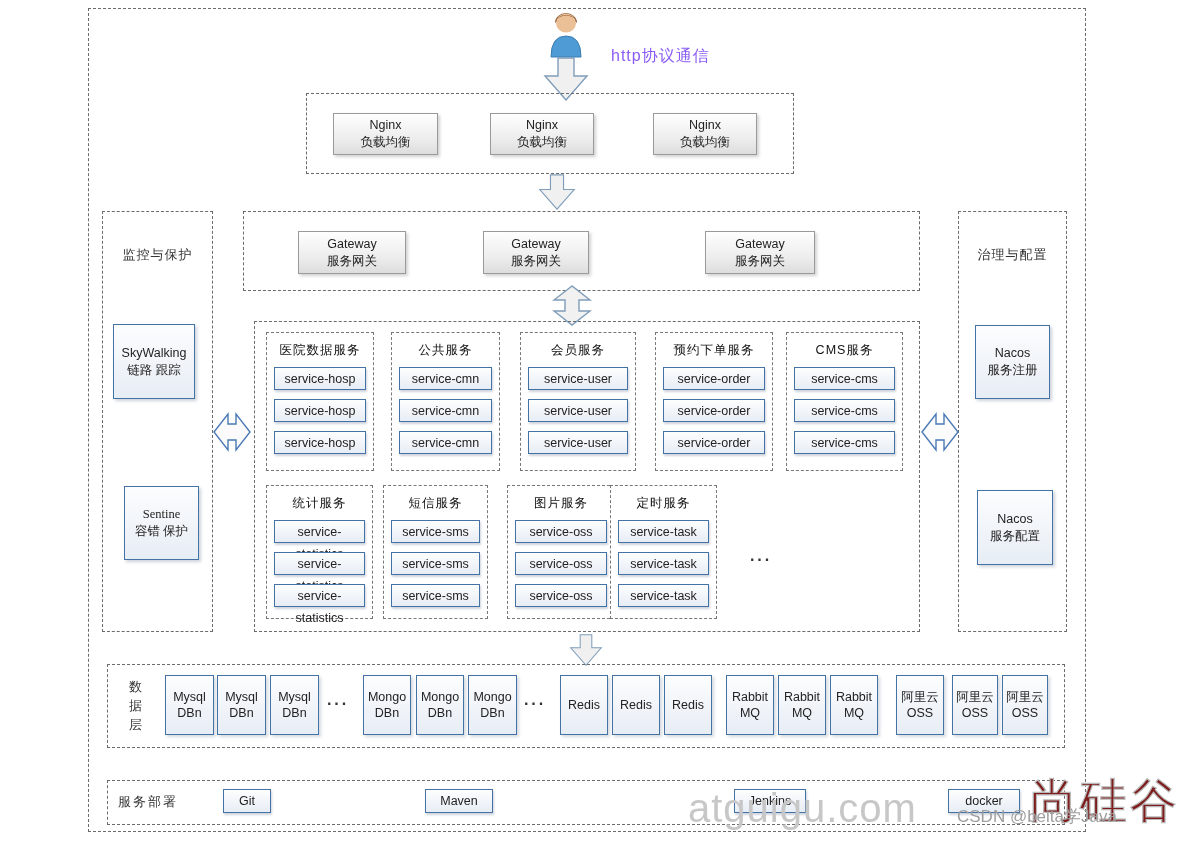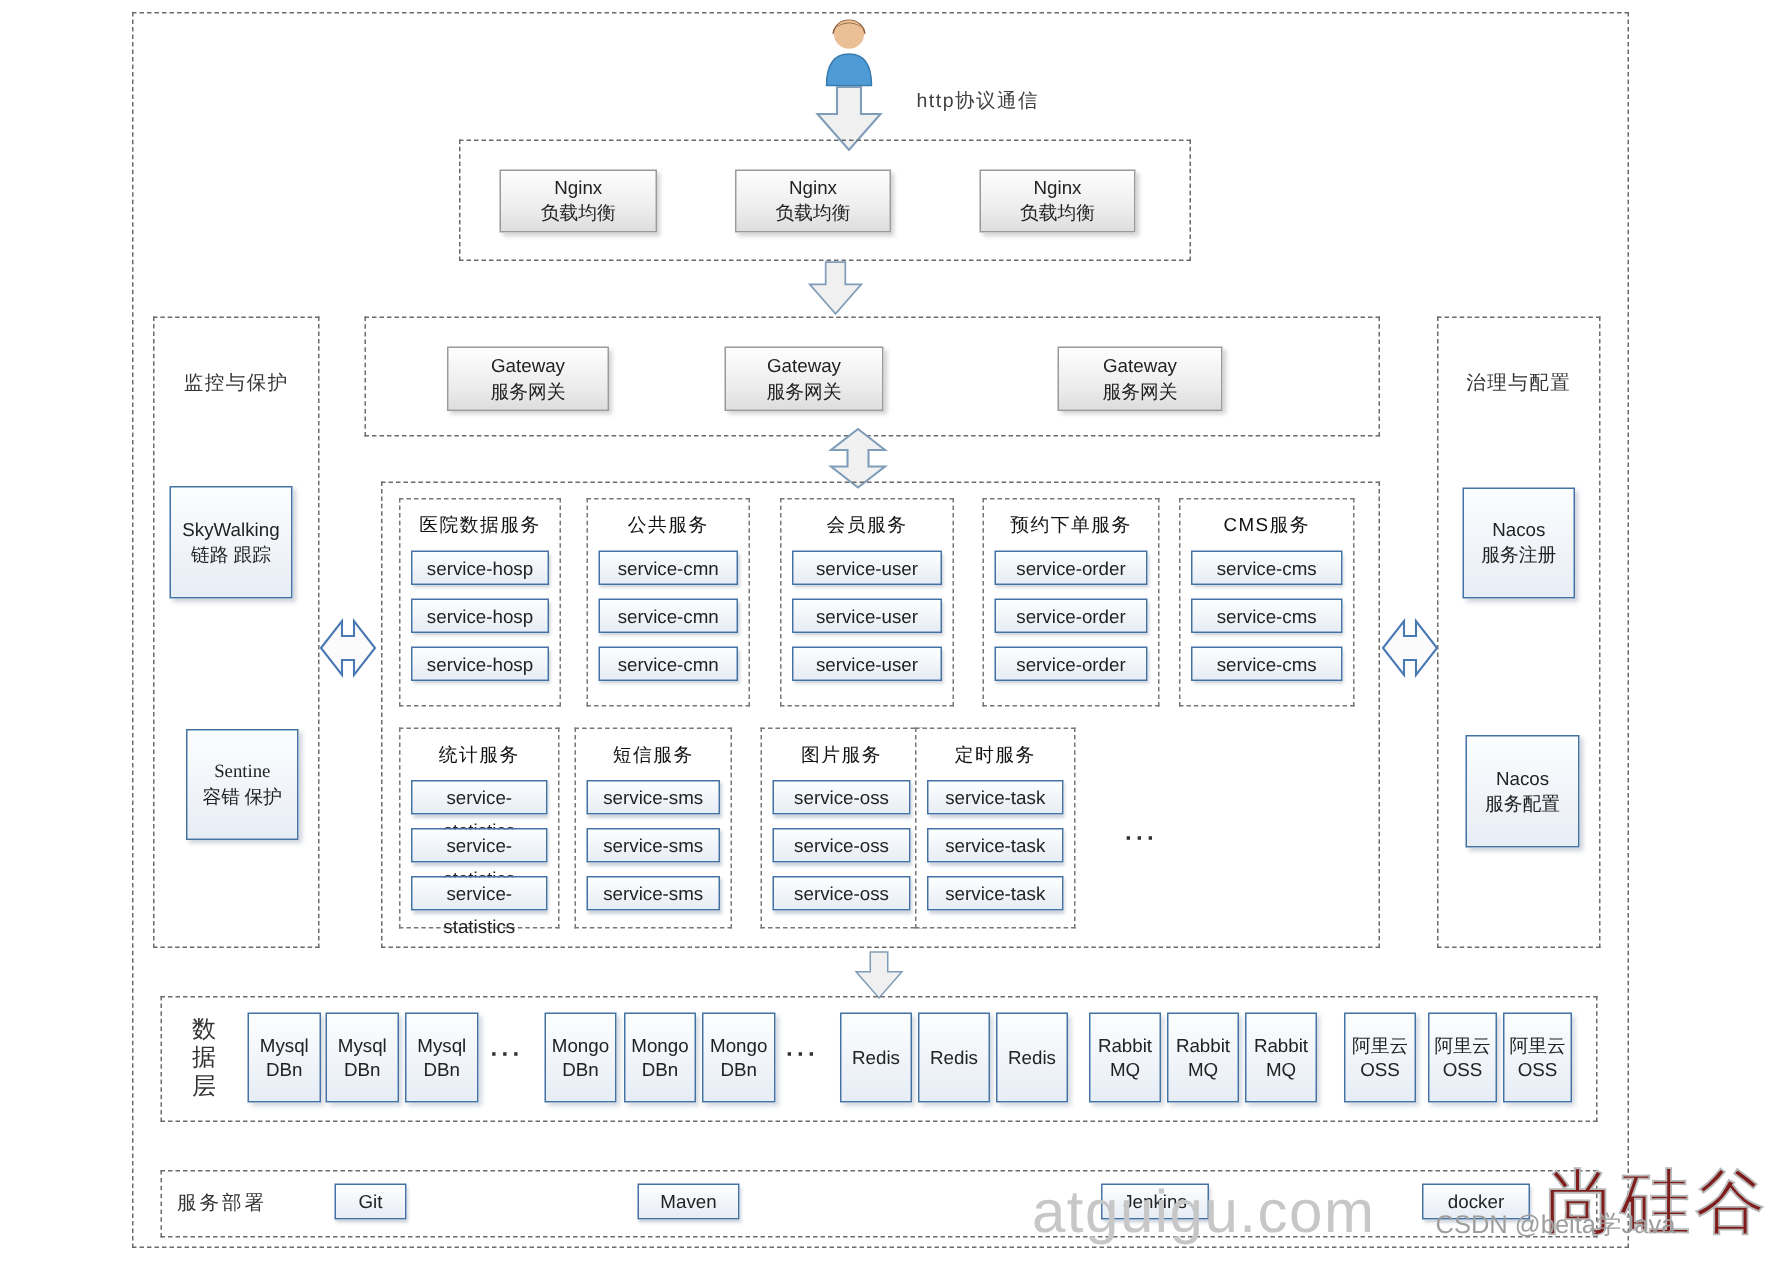--- a/index.html
+++ b/index.html
@@ -7,21 +7,21 @@
           font-family:"Liberation Sans",sans-serif;color:#222;}
   .outer{position:absolute;left:88px;top:8px;width:996px;height:822px;border:1px dashed #6b6b6b;}
 
   .titlebox{position:absolute;left:106px;top:21px;width:184px;height:43px;border:1px dashed #8a8a8a;
             display:flex;align-items:center;justify-content:center;font-size:20px;font-weight:bold;
             letter-spacing:2px;color:#111;background:#fff;}
 
   .usericon{position:absolute;left:544px;top:11px;width:44px;height:47px;}
   .arrow{position:absolute;}
   .arrow-user{left:541px;top:57px;width:50px;height:44px;}
-  .httplabel{position:absolute;left:611px;top:58px;font-size:13px;color:#404040;letter-spacing:1px;}
+  .httplabel{position:absolute;left:611px;top:46px;font-size:16px;color:#8b5cf6;letter-spacing:1px;}
 
   .dashedbox{position:absolute;border:1px dashed #6b6b6b;}
   .nginx-wrap{left:306px;top:93px;width:486px;height:79px;}
   .gw-wrap{left:243px;top:211px;width:675px;height:78px;}
   .svc-wrap{left:254px;top:321px;width:664px;height:309px;}
   .data-wrap{left:107px;top:664px;width:956px;height:82px;}
   .deploy-wrap{left:107px;top:780px;width:956px;height:43px;}
   .sidebar-left{left:102px;top:211px;width:109px;height:419px;}
   .sidebar-right{left:958px;top:211px;width:107px;height:419px;}
   .sidelabel{position:absolute;width:100%;text-align:center;top:34px;font-size:13px;color:#333;letter-spacing:1px;}
@@ -61,21 +61,21 @@
   .gtitle{font-size:12.5px;color:#111;margin-bottom:8px;letter-spacing:1px;}
   .sbox{width:calc(100% - 14px);height:23px;line-height:22px;text-align:center;font-size:12.5px;color:#222;
         border:1px solid #4472a4;background:linear-gradient(180deg,#fdfefe,#e7edf5);
         box-shadow:1px 2px 2px rgba(60,80,110,.25);margin-bottom:9px;box-sizing:border-box;}
 
   .dots{position:absolute;font-size:16px;font-weight:bold;color:#333;letter-spacing:2px;}
   .dots-svc{left:750px;top:551px;}
   .dots-db1{left:327px;top:695px;}
   .dots-db2{left:524px;top:695px;}
 
-  .datalabel{position:absolute;left:128px;top:677px;width:15px;font-size:16px;line-height:19px;
+  .datalabel{position:absolute;left:128px;top:677px;width:15px;font-size:13px;line-height:19px;
              color:#333;text-align:center;word-break:break-all;}
   .dbox{position:absolute;top:675px;height:60px;display:flex;flex-direction:column;align-items:center;
         justify-content:center;font-size:12.5px;line-height:16px;color:#222;border:1px solid #4472a4;
         background:linear-gradient(180deg,#fcfdfe,#e7edf5);box-shadow:2px 2px 3px rgba(60,80,110,.22);
         box-sizing:border-box;}
   .my1{left:165px;width:49px}.my2{left:217px;width:49px}.my3{left:270px;width:49px}
   .mg1{left:363px;width:48px}.mg2{left:416px;width:48px}.mg3{left:468px;width:49px}
   .rd1{left:560px;width:48px}.rd2{left:612px;width:48px}.rd3{left:664px;width:48px}
   .rb1{left:726px;width:48px}.rb2{left:778px;width:48px}.rb3{left:830px;width:48px}
   .os1{left:896px;width:48px}.os2{left:952px;width:46px}.os3{left:1002px;width:46px}

